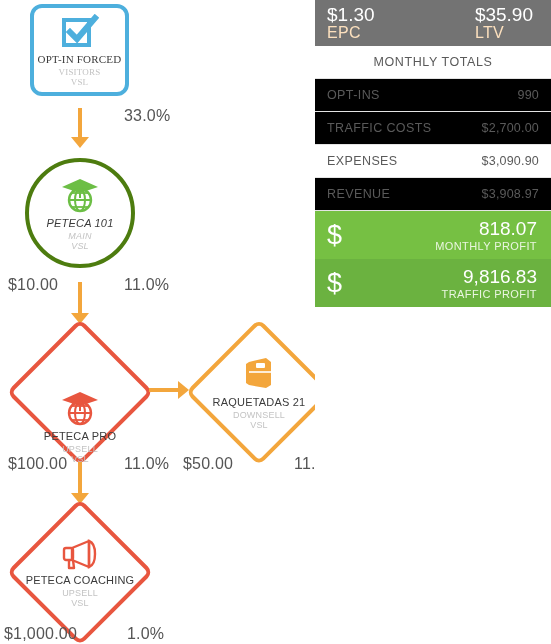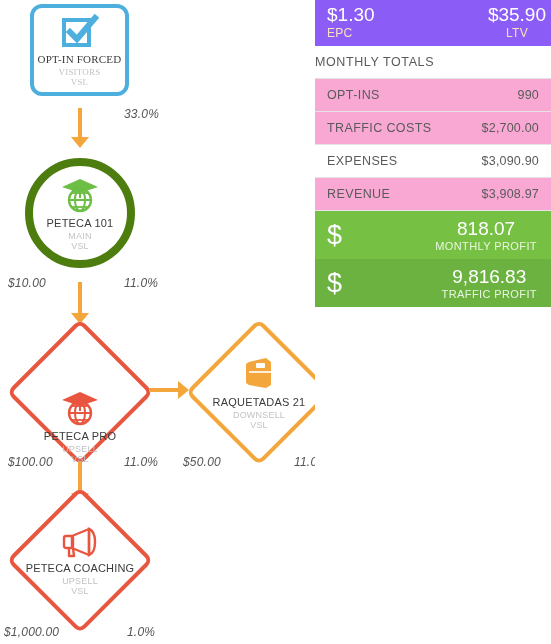--- a/index.html
+++ b/index.html
@@ -34,23 +34,24 @@
   .node-box {
     box-sizing: border-box;
     border: 4px solid #4DAFDD;
     border-radius: 12px;
     background: #ffffff;
   }
 
   
   .node-circle {
     box-sizing: border-box;
-    border: 8px solid #4d7c0f;
+    border: 4px solid #4d7c0f;
     border-radius: 50%;
     background: #ffffff;
+    font-style: italic;
   }
 
   
   .node-diamond { background: transparent; }
   .node-diamond .diamond-shape {
     position: absolute;
     left: 50%; top: 50%;
     width: 72%; height: 72%;
     transform: translate(-50%,-50%) rotate(45deg);
     box-sizing: border-box;
@@ -112,90 +113,90 @@
     position: absolute; right: 0; top: 50%;
     transform: translateY(-50%);
     width: 0; height: 0;
     border-top: 9px solid transparent;
     border-bottom: 9px solid transparent;
     border-left: 11px solid #F3A63C;
   }
 
   .metric-label {
     position: absolute;
-    font-size: 12px;
+    font-size: 16px;
     color: #555555;
     white-space: nowrap;
     letter-spacing: 0.2px;
-    font-style: italic;
   }
 
   
   #stats {
     position: absolute;
     left: 315px; top: 0;
     width: 236px; height: 644px;
     background: #ffffff;
   }
 
   .epc-bar {
     height: 46px;
-    background: #8b5cf6;
+    background: #737373;
     color: #ffffff;
     position: relative;
     padding: 0 12px;
     box-sizing: border-box;
   }
   .epc-left, .epc-right {
     position: absolute; top: 3px;
     display: flex; flex-direction: column;
   }
   .epc-left { left: 12px; align-items: flex-start; }
-  .epc-right { right: 5px; align-items: center; margin-left: 12px; }
+  .epc-right { right: 18px; align-items: flex-start; margin-left: 12px; }
   .epc-val { font-size: 19px; line-height: 23px; }
-  .epc-cap { font-size: 12px; line-height: 14px; color: #FCE0BE; letter-spacing: 0.3px; }
+  .epc-cap { font-size: 16px; line-height: 14px; color: #FCE0BE; letter-spacing: 0.3px; }
 
   .totals-header {
     height: 32px;
     line-height: 32px;
+    text-align: center;
     font-size: 12.5px;
     color: #5a5a5a;
     letter-spacing: 0.6px;
     background: #ffffff;
     border-bottom: 1px solid #e2e2e2;
   }
 
   .stat-row {
     height: 33px;
     display: flex;
     align-items: center;
     justify-content: space-between;
     padding: 0 12px;
     box-sizing: border-box;
     font-size: 12.5px;
     color: #5a5a5a;
     letter-spacing: 0.4px;
     border-bottom: 1px solid #e4e4e4;
   }
-  .stat-row.shade { background: #f9a8d4; }
+  .stat-row.shade { background: #000000; }
   .stat-row .v { letter-spacing: 0.2px; }
 
   .profit-row {
     height: 48px;
     display: flex;
     align-items: center;
     justify-content: space-between;
     padding: 0 14px 0 12px;
     box-sizing: border-box;
     color: #ffffff;
   }
   .profit-row.monthly { background: #76C043; }
   .profit-row.yearly  { background: #6BB240; }
   .profit-sign { font-size: 27px; line-height: 27px; }
-  .profit-right { display: flex; flex-direction: column; align-items: center; }
+  .profit-right { display: flex; flex-direction: column; align-items: flex-end; }
   .profit-val { font-size: 19px; line-height: 22px; }
   .profit-cap { font-size: 11px; line-height: 13px; letter-spacing: 0.4px; color: #eaf6e0; }
 </style>
 </head>
 <body>
 
 <div id="funnel">
 
   <div class="node node-box" style="left:30px; top:4px; width:99px; height:92px;font-family:Liberation Serif, serif;">
     <div class="node-inner">
@@ -297,21 +298,21 @@
   <div class="metric-label" style="left:8px; top:455px;">$100.00</div>
   <div class="metric-label" style="left:124px; top:455px;">11.0%</div>
   <div class="metric-label" style="left:183px; top:455px;">$50.00</div>
   <div class="metric-label" style="left:294px; top:455px;">11.0%</div>
 
   <div class="arrow-v" style="left:63px; top:462px; width:34px; height:42px;">
     <div class="stem" style="height:31px;"></div>
     <div class="head"></div>
   </div>
 
-  <div class="node node-diamond" style="left:8px; top:488px; width:144px; height:144px;">
+  <div class="node node-diamond" style="left:8px; top:500px; width:144px; height:144px;">
     <div class="diamond-shape"></div>
     <div class="node-inner">
       <div class="node-icon">
         <svg width="42" height="34" viewBox="0 0 42 34">
           <path d="M30 4 L30 30 Q36 28 36 17 Q36 6 30 4 Z" fill="none" stroke="#E8563F" stroke-width="2.4"></path>
           <path d="M13 11 L30 4 L30 30 L13 23 Z" fill="none" stroke="#E8563F" stroke-width="2.4" stroke-linejoin="round"></path>
           <rect x="5" y="11" width="9" height="12" rx="2" fill="none" stroke="#E8563F" stroke-width="2.4"></rect>
           <path d="M10 23 L10 31 L15 31 L14 23" fill="none" stroke="#E8563F" stroke-width="2.4" stroke-linejoin="round"></path>
         </svg>
       </div>

